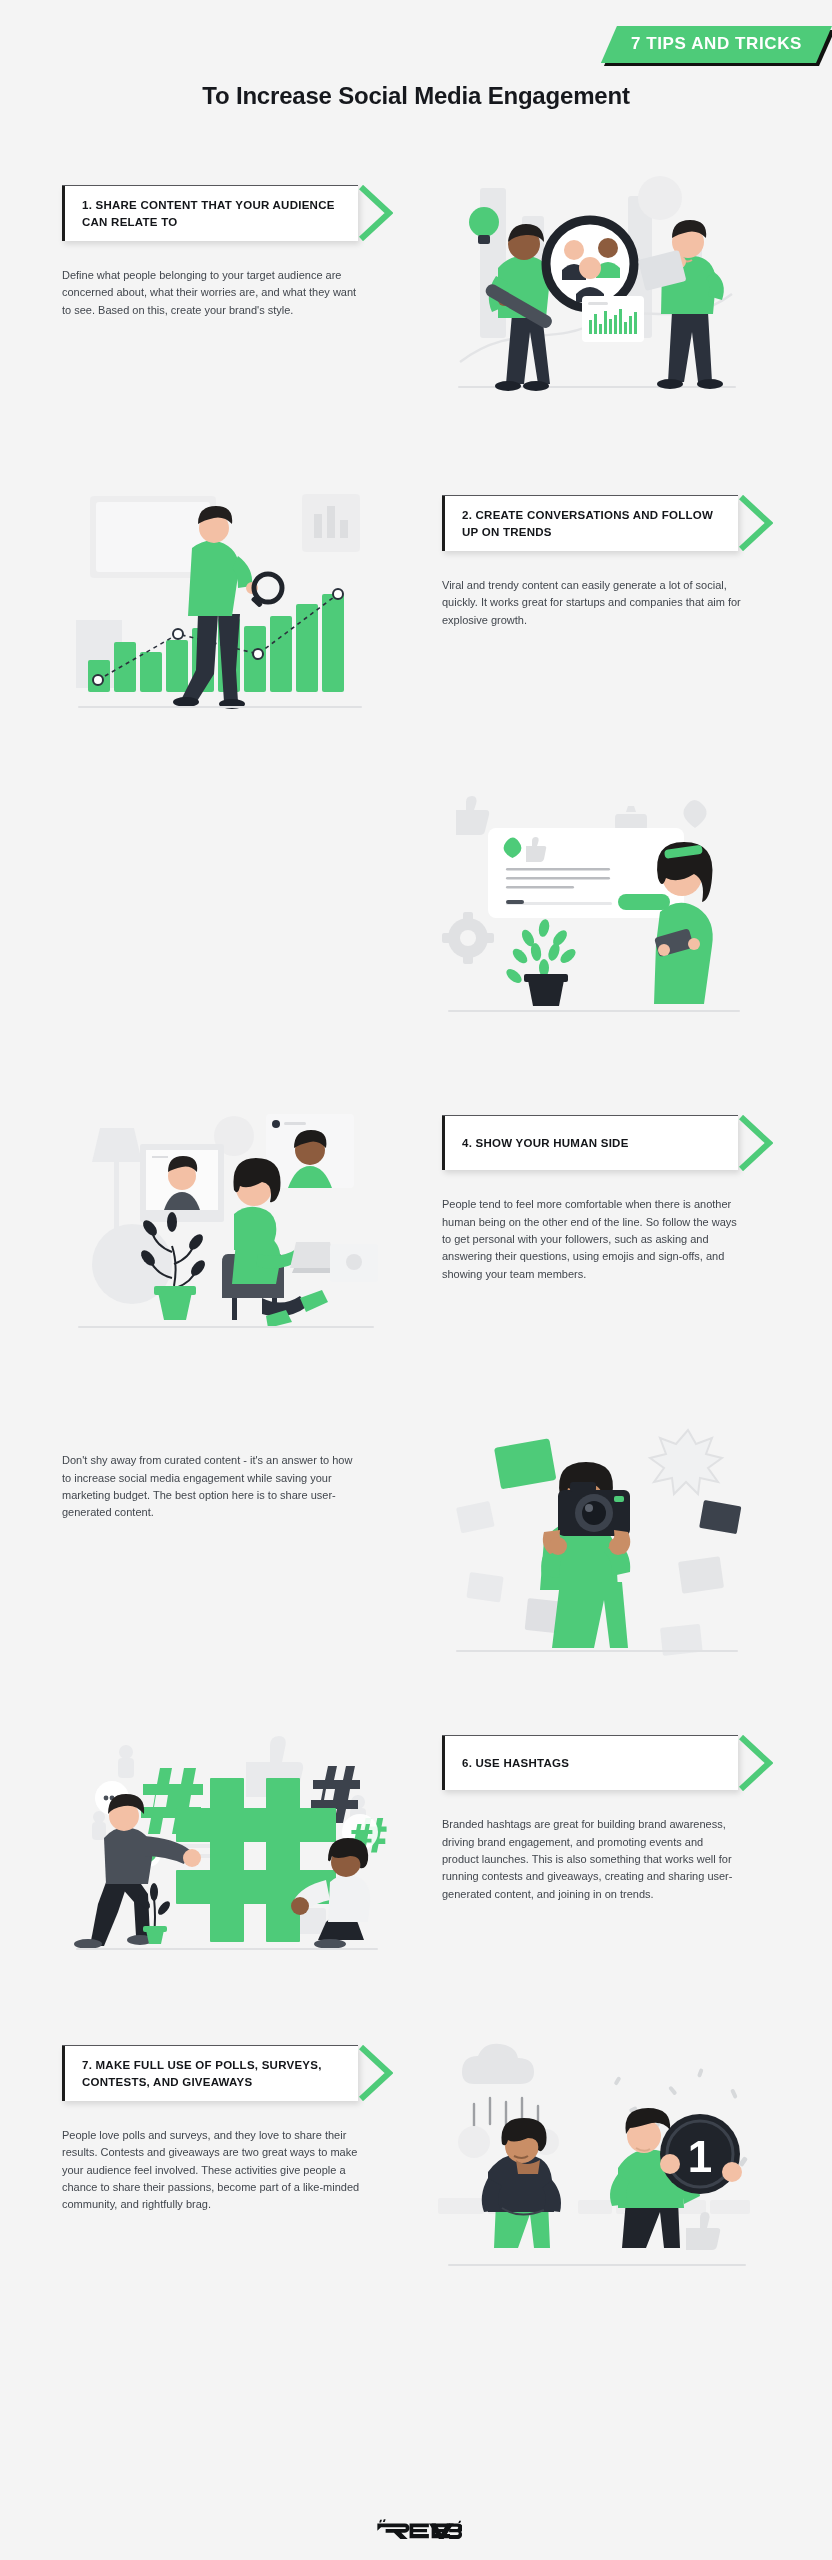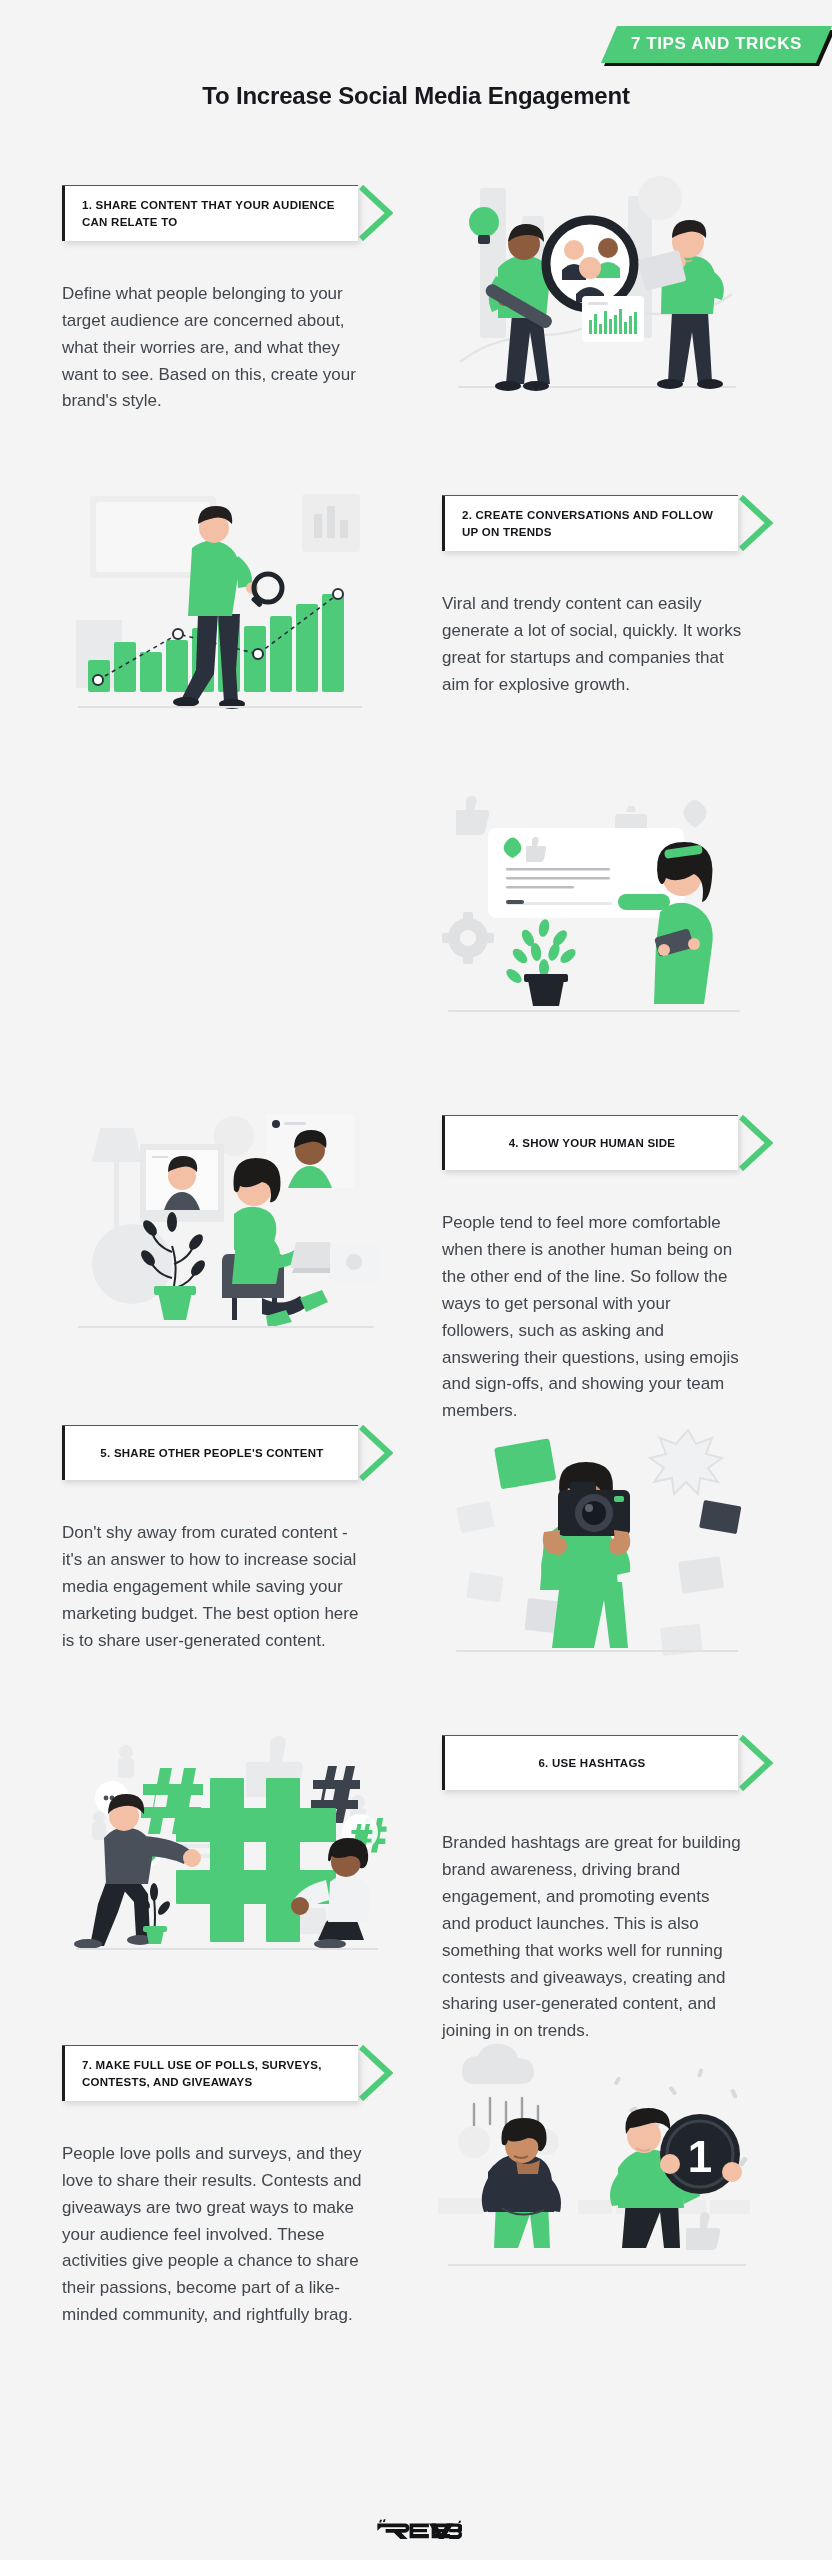--- a/index.html
+++ b/index.html
@@ -53,35 +53,34 @@
   .tip.right .col-text{left:442px;top:0;}
   .tip.right .col-art {left:62px;top:-14px;}
 
   .card{
     position:relative;background:#fff;
     border-left:3px solid #1c1c1c;
     width:296px;min-height:54px;
     display:flex;align-items:center;
     padding:11px 16px 11px 17px;
     box-shadow:2px 3px 6px rgba(0,0,0,.13);
-    justify-content:center;
   }
   .card::before{ 
     content:"";position:absolute;left:-3px;right:0;top:-1px;height:1px;background:#57585c;
   }
   .card .card-title{
     font-size:11.5px;font-weight:700;line-height:1.42;color:#131519;
     letter-spacing:.25px;text-transform:uppercase;
   }
   .chev{
     position:absolute;left:294px;top:-1px;width:34px;height:56px;
   }
   .desc{
-    margin-top:40px;width:300px;
-    font-size:17px;line-height:1.58;color:#41464d;
+    margin-top:26px;width:300px;
+    font-size:11px;line-height:1.58;color:#41464d;
   }
 
   
   .art{width:330px;height:250px;display:block;}
 
   
   .footer{position:absolute;left:0;right:0;bottom:18px;display:flex;justify-content:center;}
   .logo{width:92px;height:26px;display:block;}
 </style>
 </head>
@@ -375,26 +374,20 @@
               <rect x="268" y="142" width="48" height="38" rx="3"></rect>
             </g>
   <circle cx="292" cy="160" r="8" fill="#e2e3e5"></circle>
   <rect x="16" y="224" width="296" height="2" rx="1" fill="#e0e1e3"></rect>
 </svg>
 </div>
   </section>
 
   <section class="tip left">
     <div class="col-text">
-      <div class="card">
-        <div class="card-title">5. SHARE OTHER PEOPLE'S CONTENT</div>
-        <svg class="chev" viewBox="0 0 34 56">
-          <path d="M2 2 L30 28 L2 54" fill="none" stroke="#4ecb79" stroke-width="6" stroke-linejoin="miter"></path>
-        </svg>
-      </div>
       <p class="desc">Don't shy away from curated content - it's an answer to how to increase social media engagement while saving your marketing budget. The best option here is to share user-generated content.</p>
     </div>
     <div class="col-art">
 <svg class="art" viewBox="0 0 330 250">
   <g fill="#e9eaec">
     <path d="M256 18 l8 14 l16-6 l-6 16 l16 4 l-14 10 l10 14 l-18-4 l-2 16 l-12-12 l-12 12 l-2-16 l-18 4 l10-14 l-14-10 l16-4 l-6-16 l16 6z" fill="#f0f1f2" stroke="#e0e1e3" stroke-width="2"></path>
     <rect x="24" y="96" width="34" height="26" rx="2" transform="rotate(-12 24 96)"></rect>
     <rect x="272" y="88" width="38" height="28" rx="2" transform="rotate(10 272 88)" fill="#3c424c"></rect>
     <rect x="246" y="150" width="42" height="32" rx="2" transform="rotate(-8 246 150)" fill="#e4e5e7"></rect>
     <rect x="38" y="160" width="34" height="26" rx="2" transform="rotate(8 38 160)"></rect>

